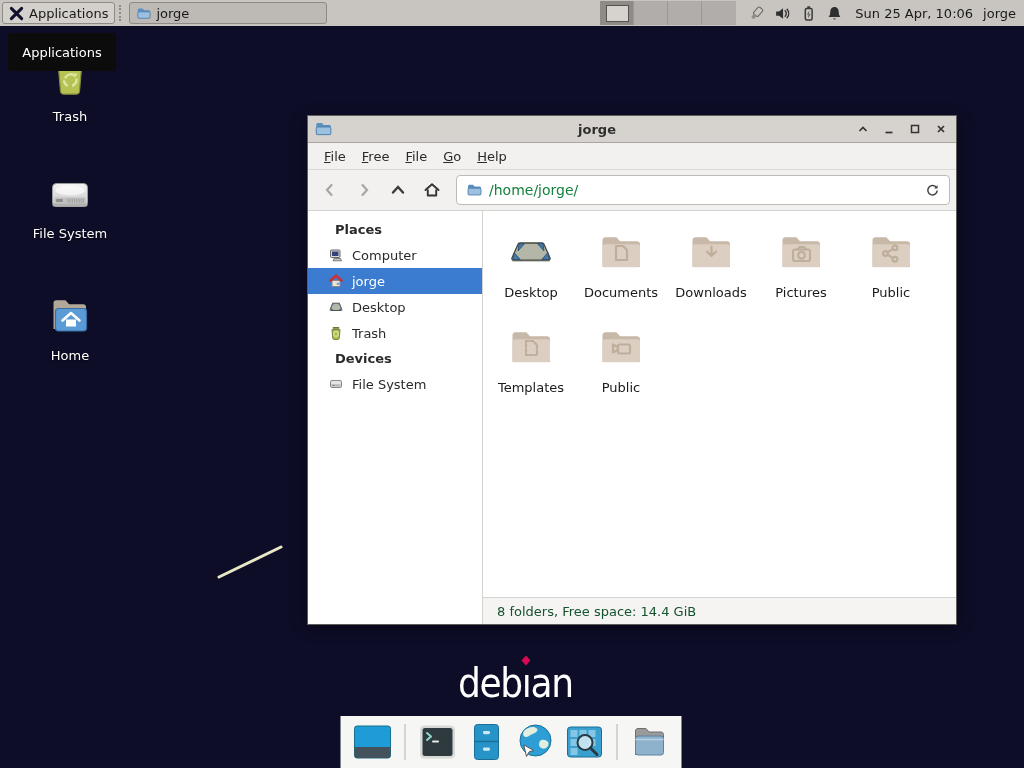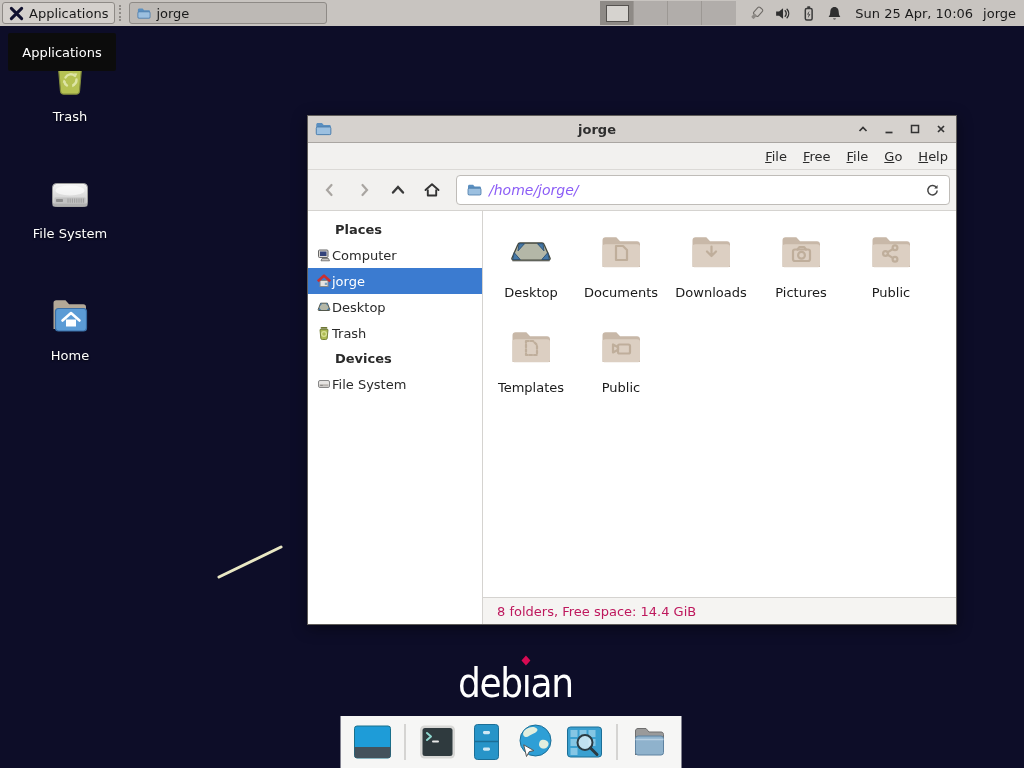--- a/index.html
+++ b/index.html
@@ -48,43 +48,43 @@
   #window{position:absolute;left:307px;top:115px;width:650px;height:510px;background:#fff;
           border:1px solid #5f5c59;box-sizing:border-box;z-index:10;box-shadow:0 3px 14px rgba(0,0,0,.45);
           display:flex;flex-direction:column;}
   #titlebar{height:27px;background:#d6d2ce;border-bottom:1px solid #aaa6a2;display:flex;align-items:center;
             padding:0 6px;box-sizing:border-box;flex:0 0 auto;}
   #titlebar .win-ic{width:18px;height:18px;margin-right:6px;}
   #titlebar .title{flex:1;text-align:center;font-size:13px;font-weight:bold;color:#2e2e2e;}
   .win-btns{display:flex;align-items:center;gap:12px;margin-right:2px;}
   .win-btn{width:14px;height:14px;display:flex;align-items:center;justify-content:center;cursor:default;}
   #menubar{height:26px;background:#f2f1ef;border-bottom:1px solid #dbd9d6;display:flex;align-items:center;
-           padding-left:8px;flex:0 0 auto;justify-content:flex-end;}
+           padding-left:8px;flex:0 0 auto;}
   .menu-item{display:inline-block;padding:4px 8px;font-size:13px;color:#2a2a2a;}
   .menu-item::first-letter{text-decoration:underline;}
   #toolbar{height:41px;background:#f2f1ef;border-bottom:1px solid #d5d3d0;display:flex;align-items:center;
            padding:0 6px;gap:2px;flex:0 0 auto;box-sizing:border-box;}
   .nav-btn{width:32px;height:30px;display:flex;align-items:center;justify-content:center;border-radius:3px;}
   #pathbar{flex:1;height:30px;background:#fff;border:1px solid #bfbcb8;border-radius:4px;margin-left:6px;
            display:flex;align-items:center;gap:7px;padding:0 9px;box-sizing:border-box;}
   #pathbar .path-ic{width:16px;height:16px;flex:0 0 auto;}
-  #path-text{flex:1;font-size:14px;color:#8b5cf6;font-style:italic;}
+  #path-text{flex:1;font-size:14px;color:#15803d;}
   #win-content{flex:1;display:flex;min-height:0;}
   #sidebar{width:175px;background:#fff;border-right:1px solid #d5d3d0;box-sizing:border-box;padding-top:6px;}
   .side-header{height:25px;display:flex;align-items:center;padding-left:27px;font-size:13px;font-weight:bold;color:#2a2a2a;}
-  .side-item{height:26px;display:flex;align-items:center;gap:0;padding-left:8px;font-size:13px;color:#2a2a2a;}
+  .side-item{height:26px;display:flex;align-items:center;gap:8px;padding-left:20px;font-size:13px;color:#2a2a2a;}
   .side-item .si{width:16px;height:16px;flex:0 0 auto;}
   .side-item.selected{background:var(--selection,#3b7bd0);color:#fff;}
   #mainpane{flex:1;display:flex;flex-direction:column;min-width:0;}
   #files{flex:1;display:flex;flex-wrap:wrap;align-content:flex-start;padding:16px 0 0 3px;overflow:hidden;}
   .file-cell{width:90px;height:95px;text-align:center;}
   .file-cell .fico{width:48px;height:48px;margin:0 auto;padding-top:2px;}
   .file-cell .flabel{margin-top:8px;font-size:13px;color:#1a1a1a;}
   #statusbar{height:26px;background:#f5f4f2;border-top:1px solid #d5d3d0;display:flex;align-items:center;
-             padding-left:14px;font-size:13px;color:#be185d;flex:0 0 auto;}
+             padding-left:14px;font-size:13px;color:#14532d;flex:0 0 auto;}
 
   
   #dock{position:absolute;left:511px;bottom:0;transform:translateX(-50%);height:52px;background:#f6f6f5;
         display:flex;align-items:center;padding:0 12px;gap:9px;z-index:5;}
   .dock-item{width:40px;height:40px;display:flex;align-items:center;justify-content:center;}
   .dock-sep{width:1px;height:36px;background:#b4b2b0;margin:0 3px;}
 
   #stray-line{position:absolute;left:0;top:0;z-index:3;pointer-events:none;}
 </style>
 </head>

